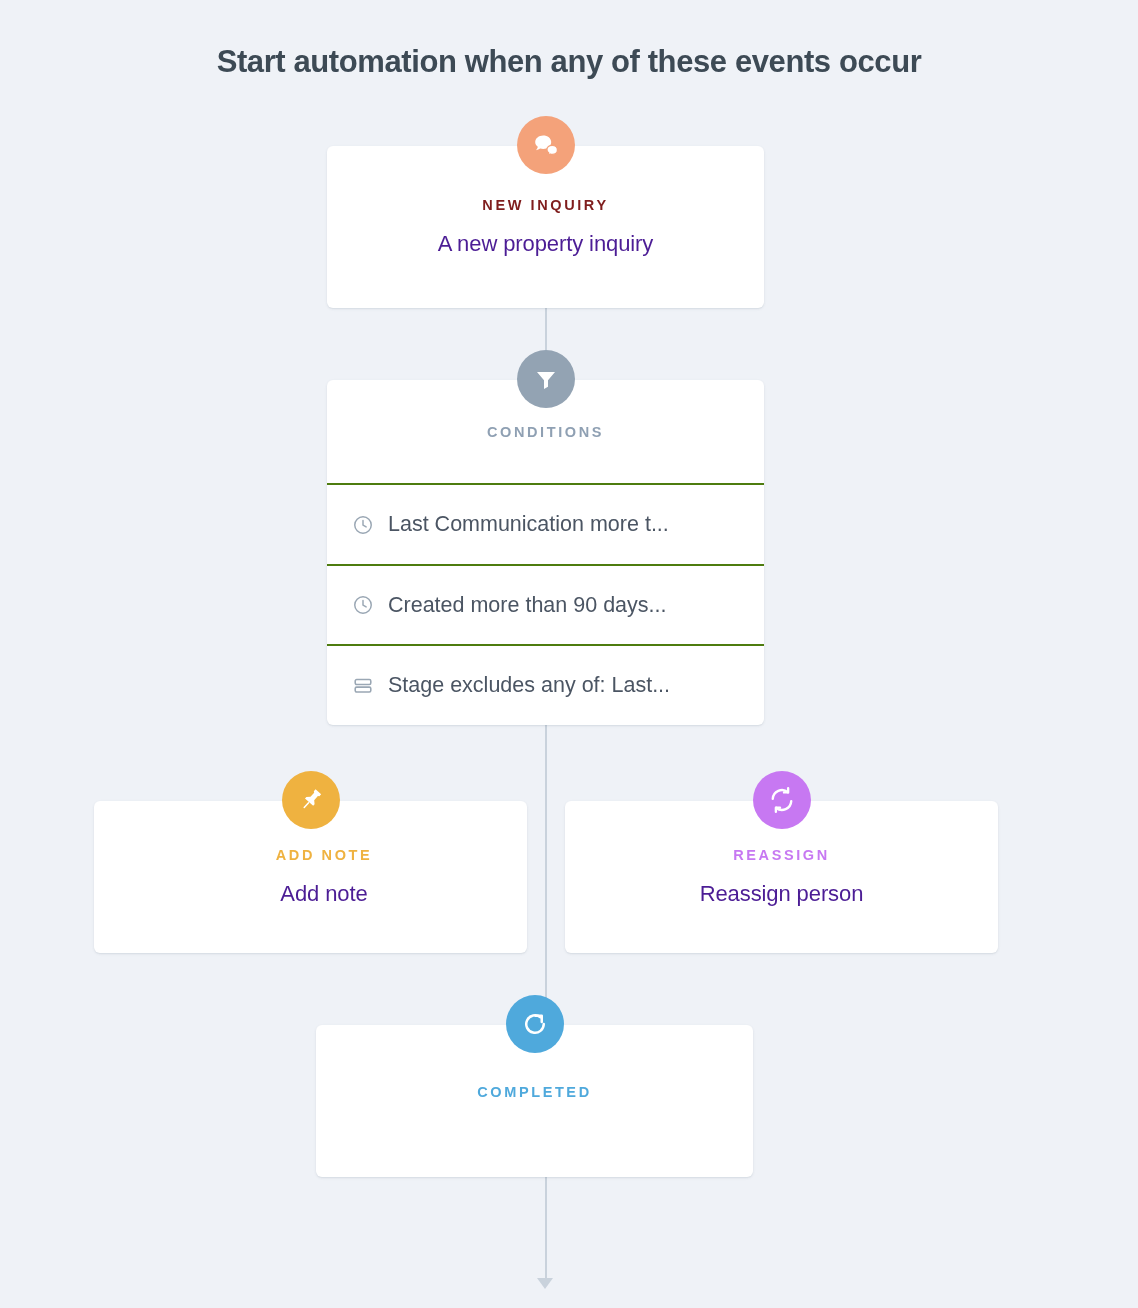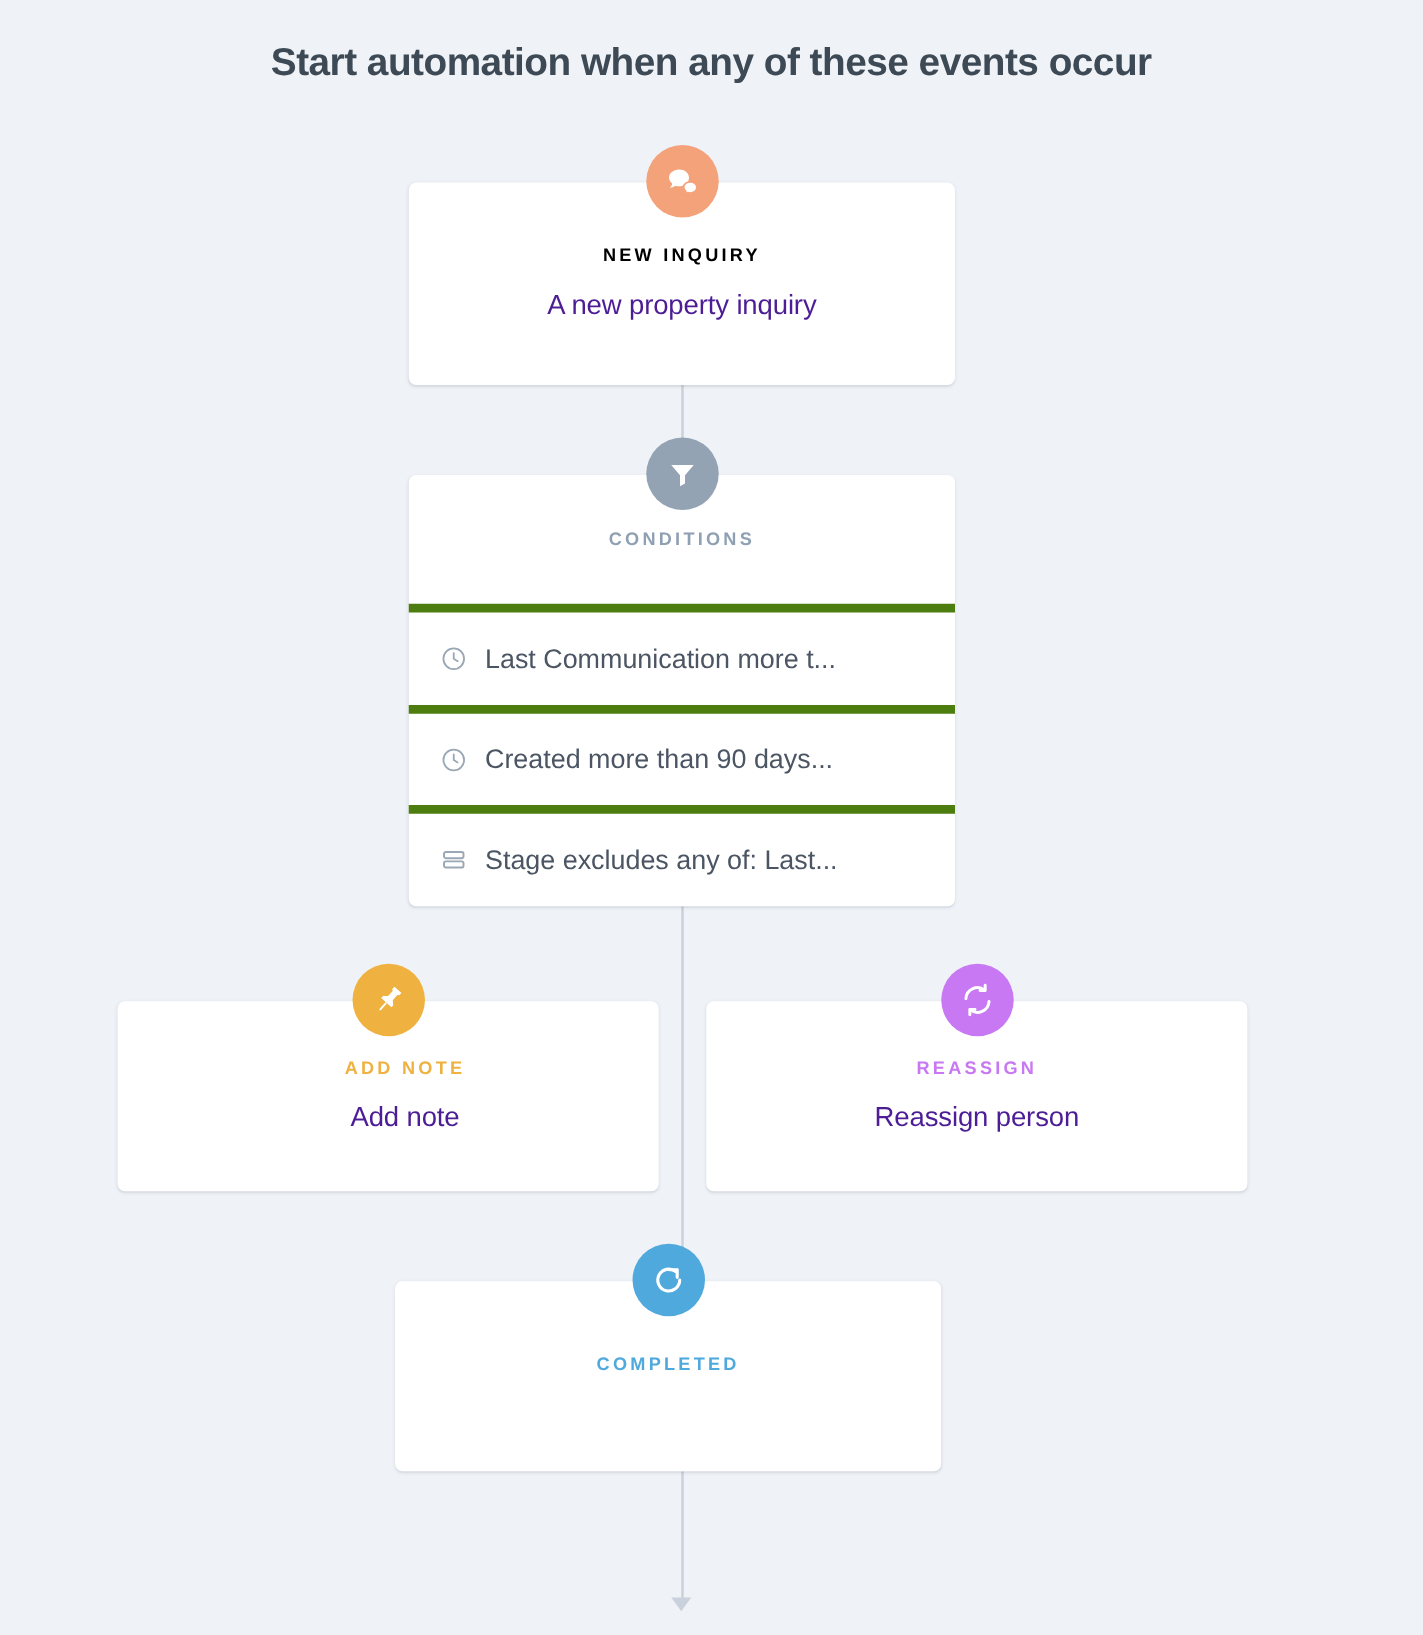--- a/index.html
+++ b/index.html
@@ -12,21 +12,21 @@
     width: 1138px;
     height: 1308px;
     position: relative;
     font-family: "Liberation Sans", sans-serif;
     overflow: hidden;
   }
 
   
   .page-title {
     position: absolute;
-    top: 32px;
+    top: 44px;
     left: 0;
     width: 1138px;
     text-align: center;
     font-size: 31px;
     font-weight: bold;
     letter-spacing: -0.4px;
     color: #3d4a55;
   }
 
   
@@ -89,21 +89,21 @@
     align-items: center;
     justify-content: center;
     z-index: 3;
   }
   .badge svg { display: block; }
 
   
   #card-trigger {
     left: 327px; top: 146px; width: 437px; height: 162px;
   }
-  #card-trigger .kicker { color: #000000; }
+  #card-trigger .kicker { color: #7f1d1d; }
 
   
   #card-conditions {
     left: 327px; top: 380px; width: 437px; height: 345px;
     display: flex;
     flex-direction: column;
   }
   .cond-header {
     height: 104px;
     display: flex;
@@ -113,21 +113,21 @@
   }
   .cond-header .kicker {
     color: #8fa0b3;
     margin-bottom: 0;
   }
   .cond-row {
     height: 81px;
     display: flex;
     align-items: center;
     padding-left: 24px;
-    border-top: 7px solid #4d7c0f;
+    border-top: 2px solid #4d7c0f;
     gap: 13px;
   }
   .cond-row .row-label {
     font-size: 21.5px;
     color: #4b5563;
     white-space: nowrap;
     overflow: hidden;
   }
   .cond-icon {
     flex: 0 0 auto;

